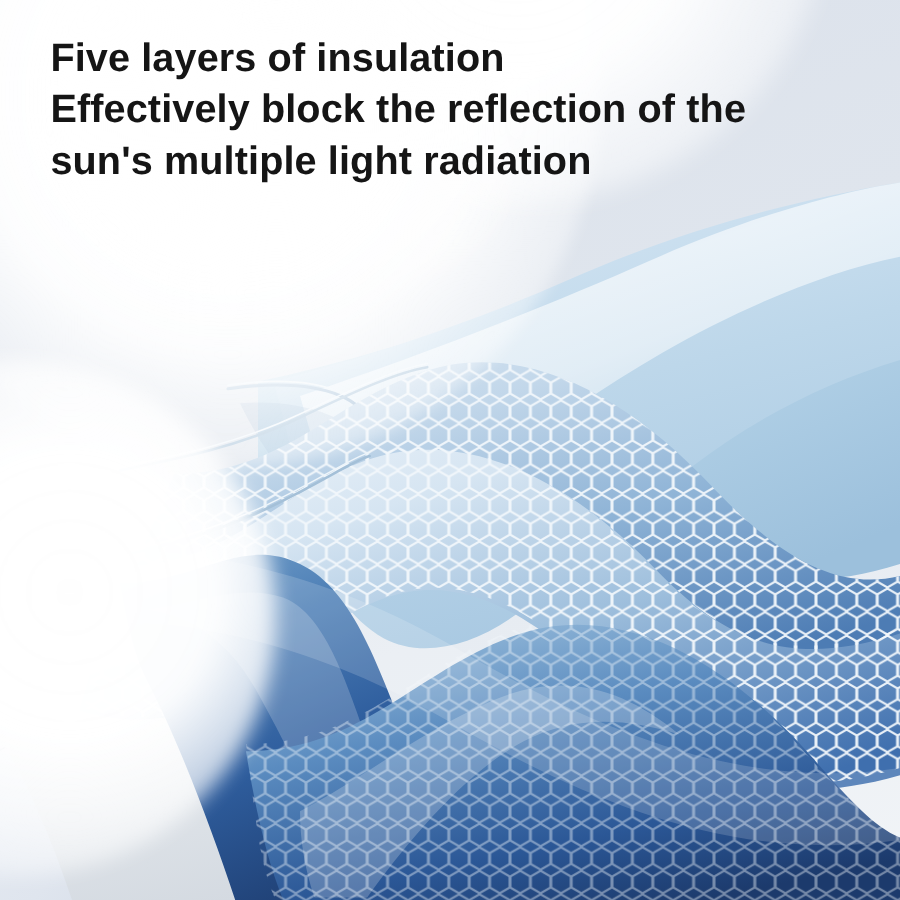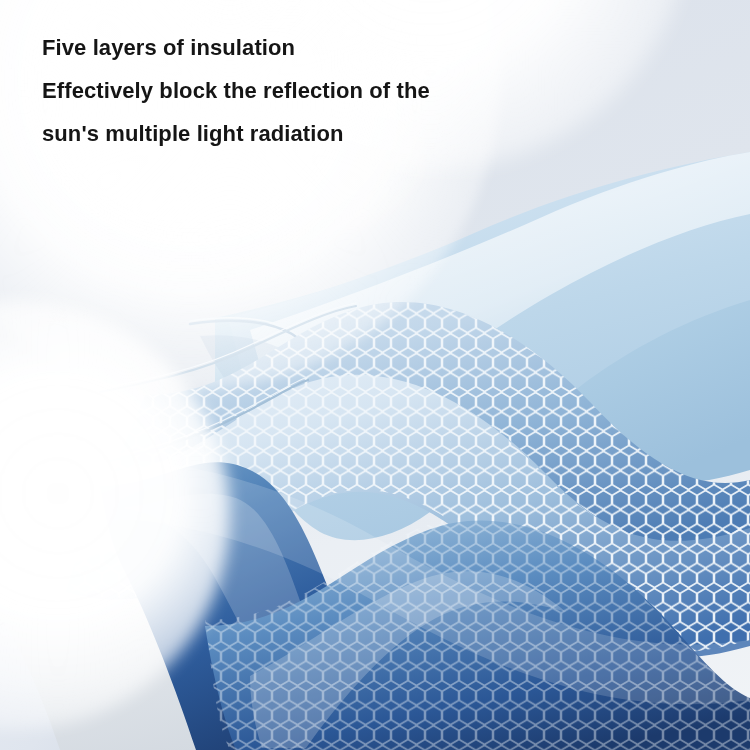--- a/index.html
+++ b/index.html
@@ -88,21 +88,21 @@
     filter: blur(14px);
   }
 
   
   .headline {
     position: absolute;
     left: 42px;
     top: 26px;
     width: 600px;
     color: #151515;
-    font-size: 22px;
+    font-size: 33px;
     font-weight: bold;
     line-height: 43px;
     letter-spacing: 0.1px;
     white-space: pre-line;
   }
 
   
   .fabric {
     position: absolute;
     inset: 0;

